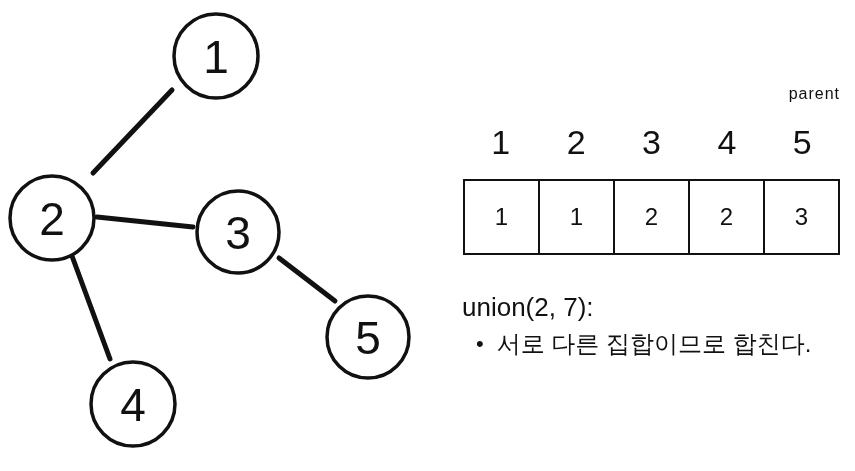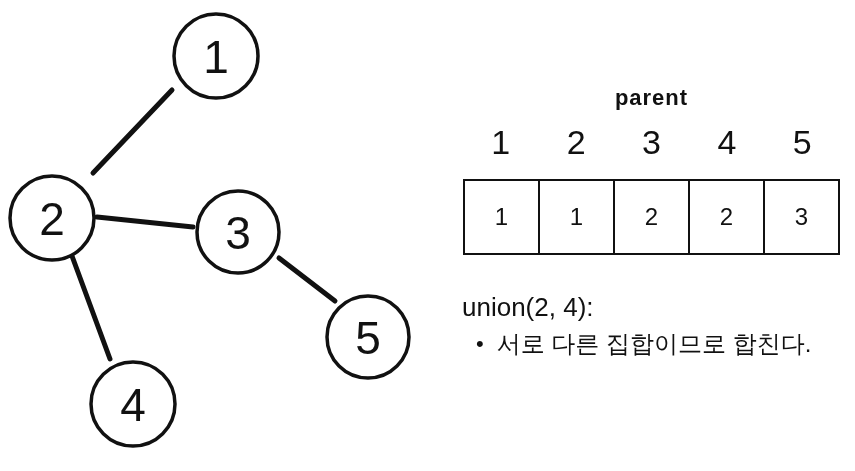--- a/index.html
+++ b/index.html
@@ -20,24 +20,23 @@
   .node-label {
     font-family: "Liberation Sans", "DejaVu Sans", sans-serif;
     font-size: 46px;
     fill: #111111;
     text-anchor: middle;
   }
   
   .array-title {
     position: absolute;
     left: 463px; top: 85px; width: 377px;
-    text-align: center;
-    font-size: 22px;
+    text-align: right;
+    font-size: 16px;
     letter-spacing: 1px;
-    font-weight: bold;
   }
   .index-row {
     position: absolute;
     left: 463px; top: 124px; width: 377px; height: 36px;
     display: flex;
   }
   .index-cell {
     flex: 1;
     text-align: center;
     font-size: 34px;
@@ -108,20 +107,20 @@
     </div>
 
   <div class="cell-row" id="cell-row">
       <div class="array-cell">1</div>
       <div class="array-cell">1</div>
       <div class="array-cell">2</div>
       <div class="array-cell">2</div>
       <div class="array-cell">3</div>
     </div>
 
-  <div class="union-title">union(2, 4):</div>
+  <div class="union-title">union(2, 7):</div>
 
   <div class="union-bullet-line">
     <span class="bullet-marker">•</span>
     <span>서로 다른 집합이므로 합친다.</span>
   </div>
 
 </div>
 
 </body></html>

